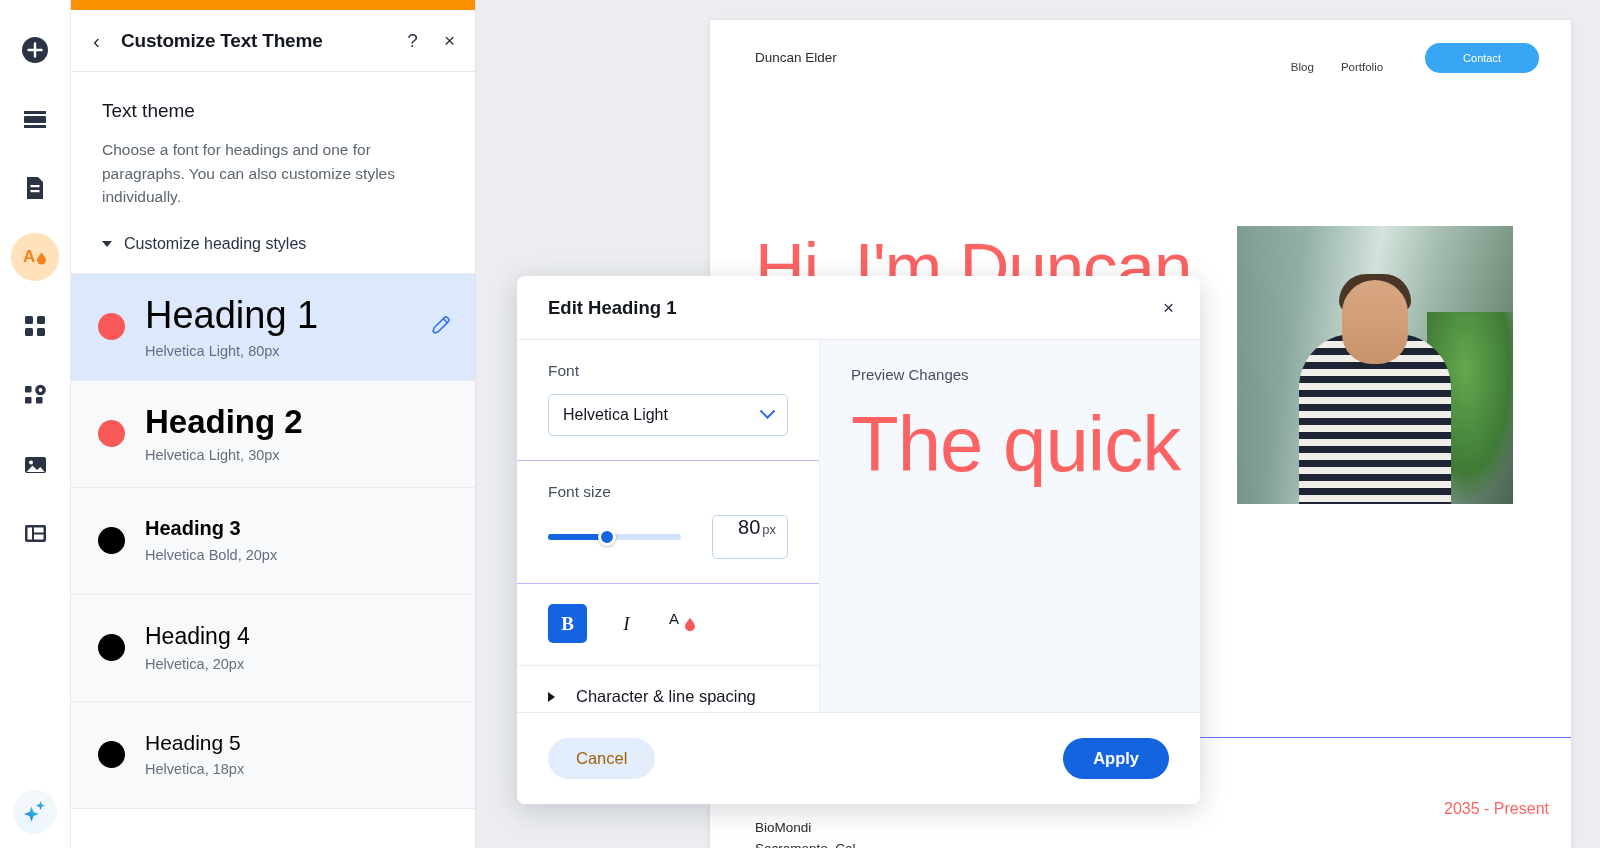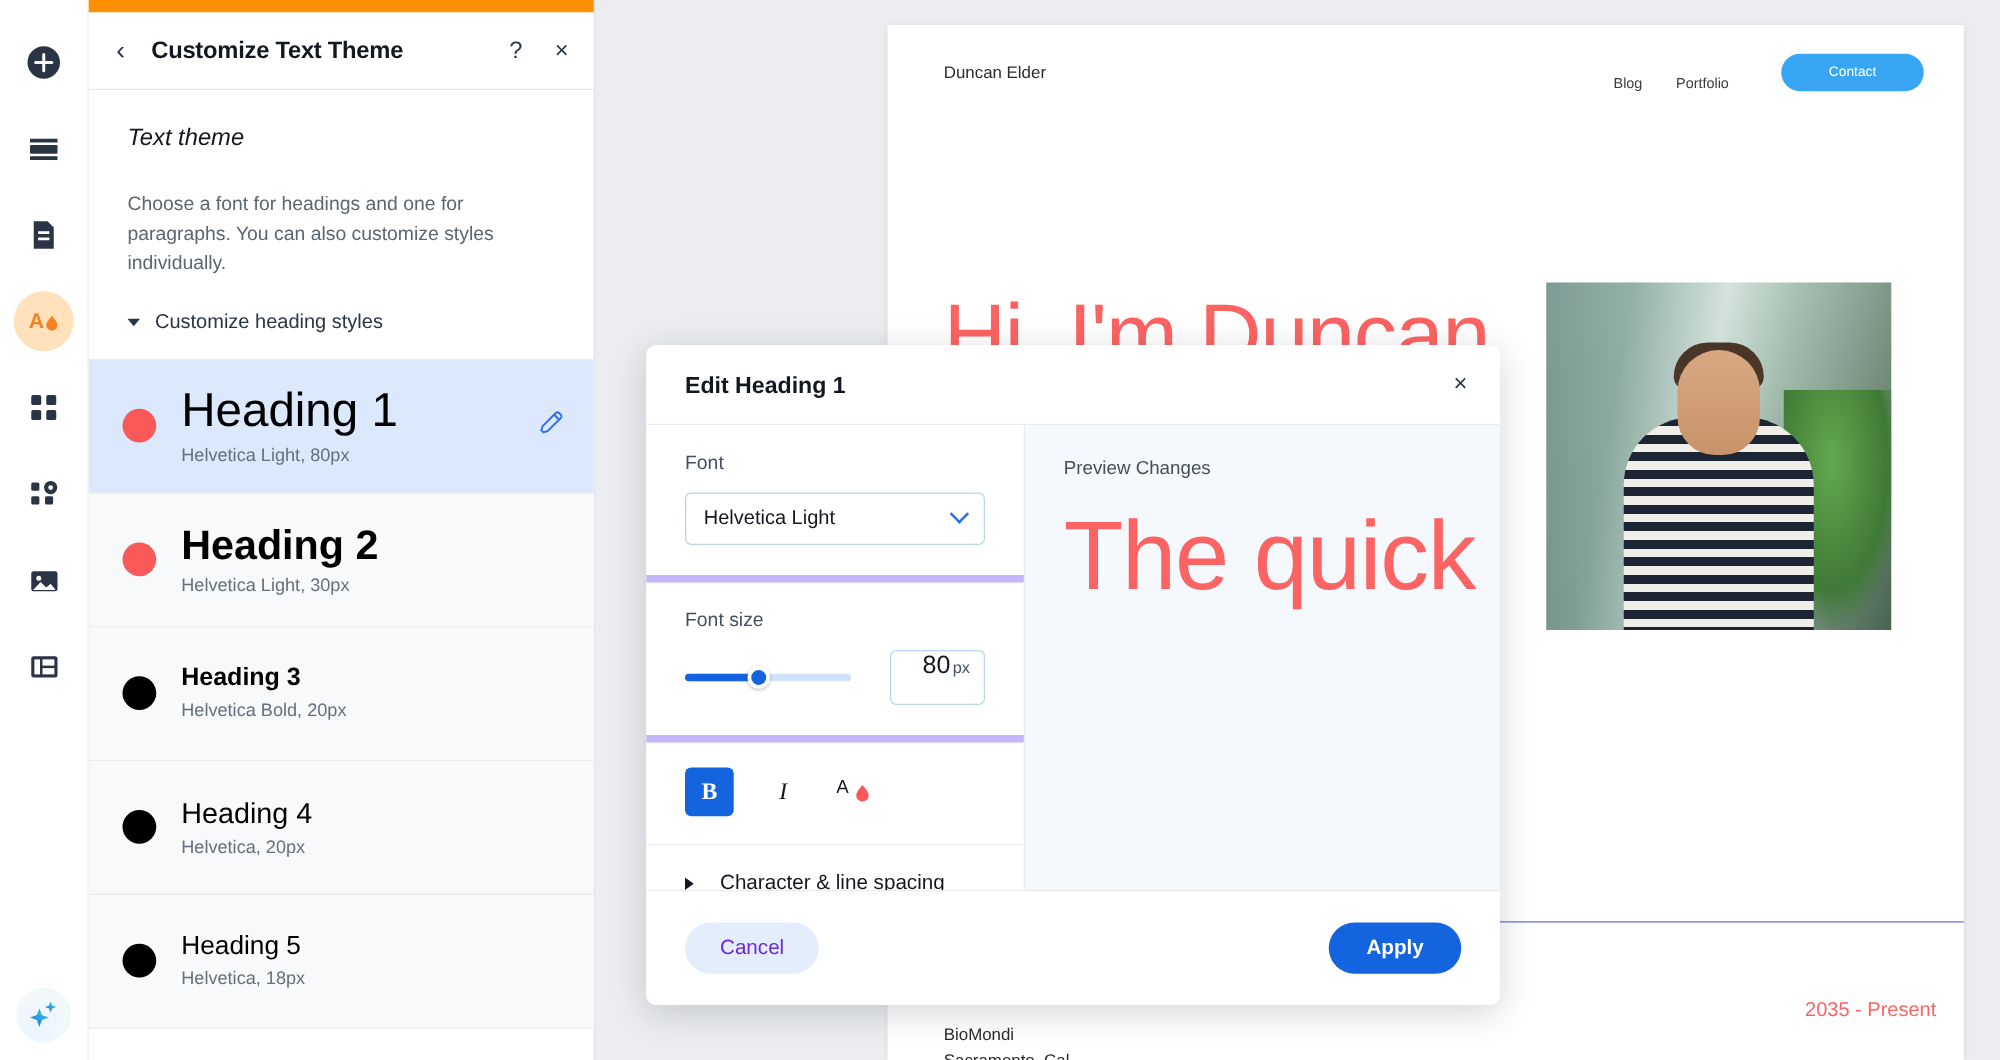--- a/index.html
+++ b/index.html
@@ -47,21 +47,21 @@
   }
   .panel-title {
     font-size: 19px; font-weight: bold; color: #131720; margin-left: 8px;
     letter-spacing: -0.2px; flex: 1;
   }
   .panel-help { font-size: 19px; color: #2b3445; cursor: pointer; margin-right: 26px; }
   .panel-close { font-size: 19px; color: #2b3445; cursor: pointer; line-height: 1; }
 
   .panel-body { flex: 1; overflow: hidden; }
   .panel-intro { padding: 28px 28px 0 31px; }
-  .intro-title { font-size: 19px; color: #131720; margin-bottom: 30px; font-style: italic; }
+  .intro-title { font-size: 19px; color: #131720; margin-bottom: 16px; }
   .intro-desc { font-size: 15.5px; color: #5c6670; line-height: 1.52; width: 330px; }
   .section-toggle {
     display: flex; align-items: center; gap: 12px;
     padding: 26px 0 20px 31px; cursor: pointer;
   }
   .caret-down {
     width: 0; height: 0; border-left: 5px solid transparent;
     border-right: 5px solid transparent; border-top: 6px solid #2b3445;
   }
   .section-toggle-label { font-size: 16px; color: #2b3445; }
@@ -154,21 +154,21 @@
   }
   .modal-header {
     height: 64px; flex: none; display: flex; align-items: center;
     padding: 0 26px 0 31px; border-bottom: 1px solid #e9ebed;
   }
   .modal-title { font-size: 18.5px; font-weight: bold; color: #131720; flex: 1; }
   .modal-close { font-size: 19px; color: #2b3445; cursor: pointer; line-height: 1; }
   .modal-body { flex: 1; display: flex; min-height: 0; }
 
   .modal-left { width: 303px; flex: none; border-right: 1px solid #e9ebed; }
-  .field-block { padding: 22px 31px 24px 31px; border-bottom: 6px solid #c4b5fd; }
+  .field-block { padding: 22px 31px 24px 31px; border-bottom: 1px solid #c4b5fd; }
   .field-label { font-size: 15.5px; color: #45505e; margin-bottom: 14px; }
   .select-box {
     height: 42px; border: 1px solid #bcd3ef; border-radius: 5px;
     display: flex; align-items: center; padding: 0 14px;
     font-size: 16px; color: #131720; cursor: pointer; background: #fff;
   }
   .select-value { flex: 1; }
   .chev {
     width: 11px; height: 11px; border-right: 2px solid #2c6ef5;
     border-bottom: 2px solid #2c6ef5; transform: rotate(45deg) translate(-3px,-3px);
@@ -223,21 +223,21 @@
     font-size: 78px; font-weight: 300; color: #fc6363;
     line-height: 1.28; letter-spacing: -1px;
   }
 
   .modal-footer {
     height: 92px; flex: none; display: flex; align-items: center;
     justify-content: space-between; padding: 0 31px;
     border-top: 1px solid #e9ebed; background: #fff;
   }
   .btn-cancel {
-    background: #e3edfb; color: #6d28d9; font-size: 16.5px;
+    background: #e3edfb; color: #a16207; font-size: 16.5px;
     padding: 11px 28px; border-radius: 22px; cursor: pointer; border: none;
     font-family: "Liberation Sans", sans-serif;
     text-align: right;
   }
   .btn-apply {
     background: #1464e0; color: #ffffff; font-size: 16.5px;
     padding: 11px 30px; border-radius: 22px; cursor: pointer; border: none;
     font-weight: bold; font-family: "Liberation Sans", sans-serif;
   }
 </style>

